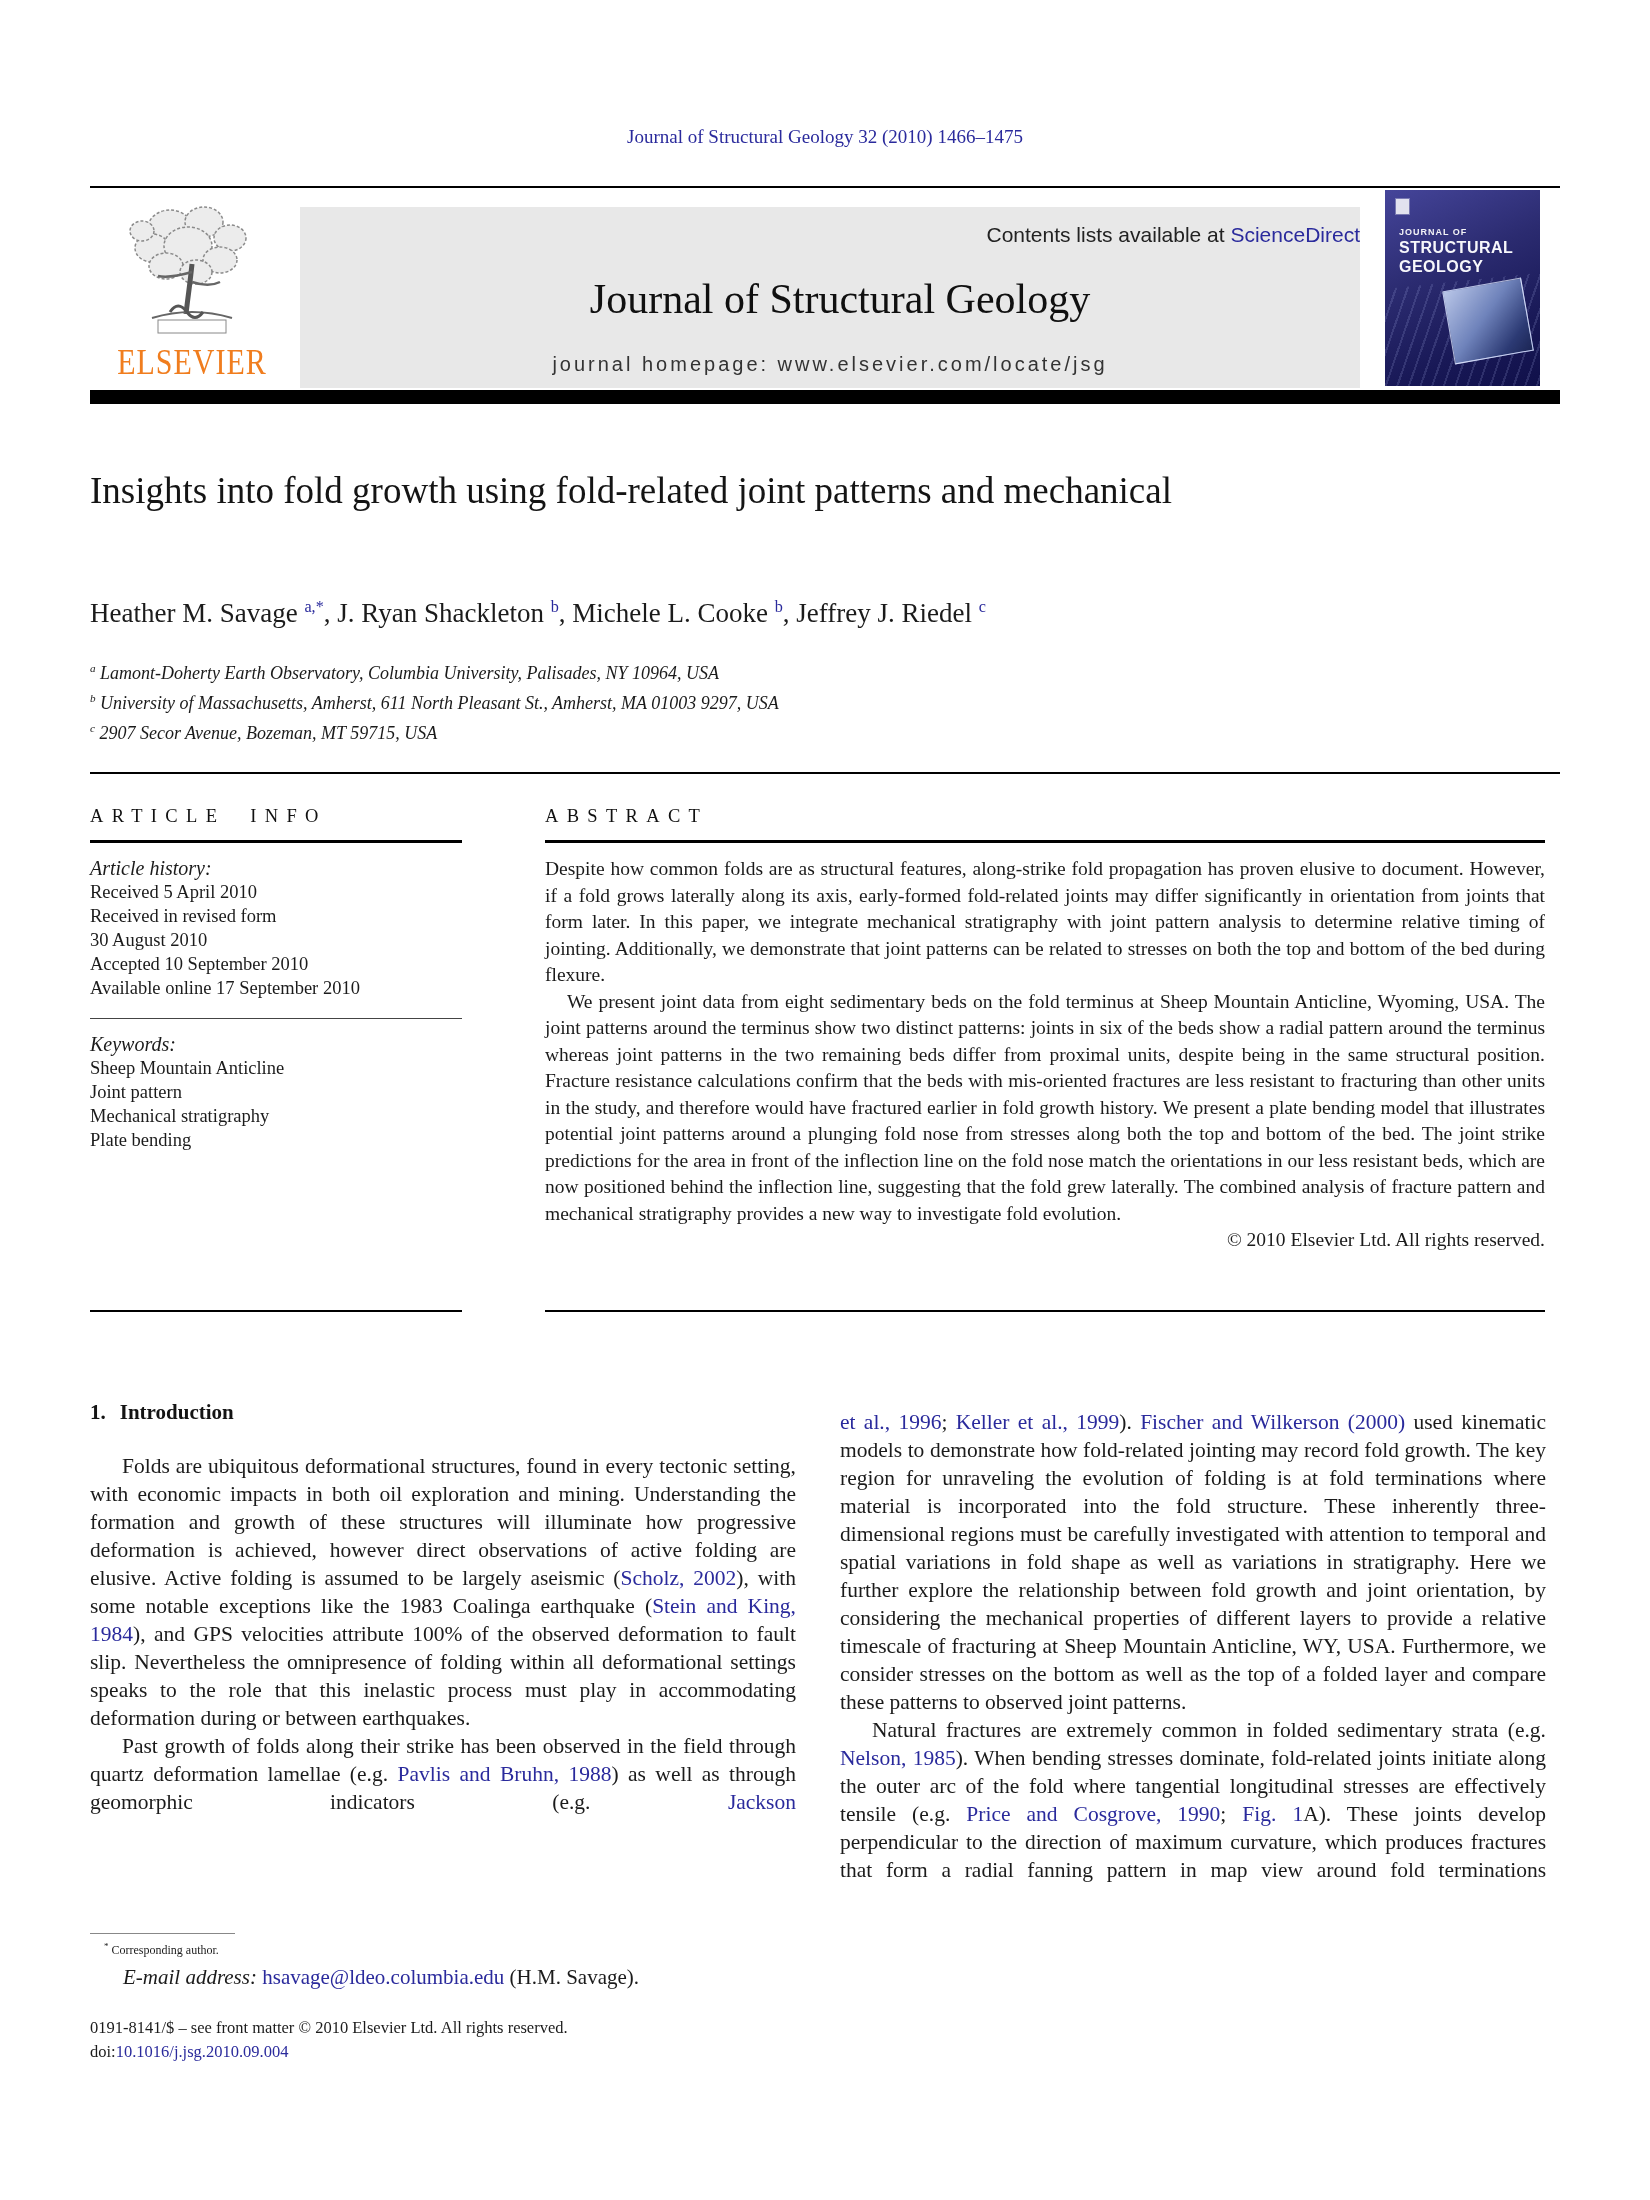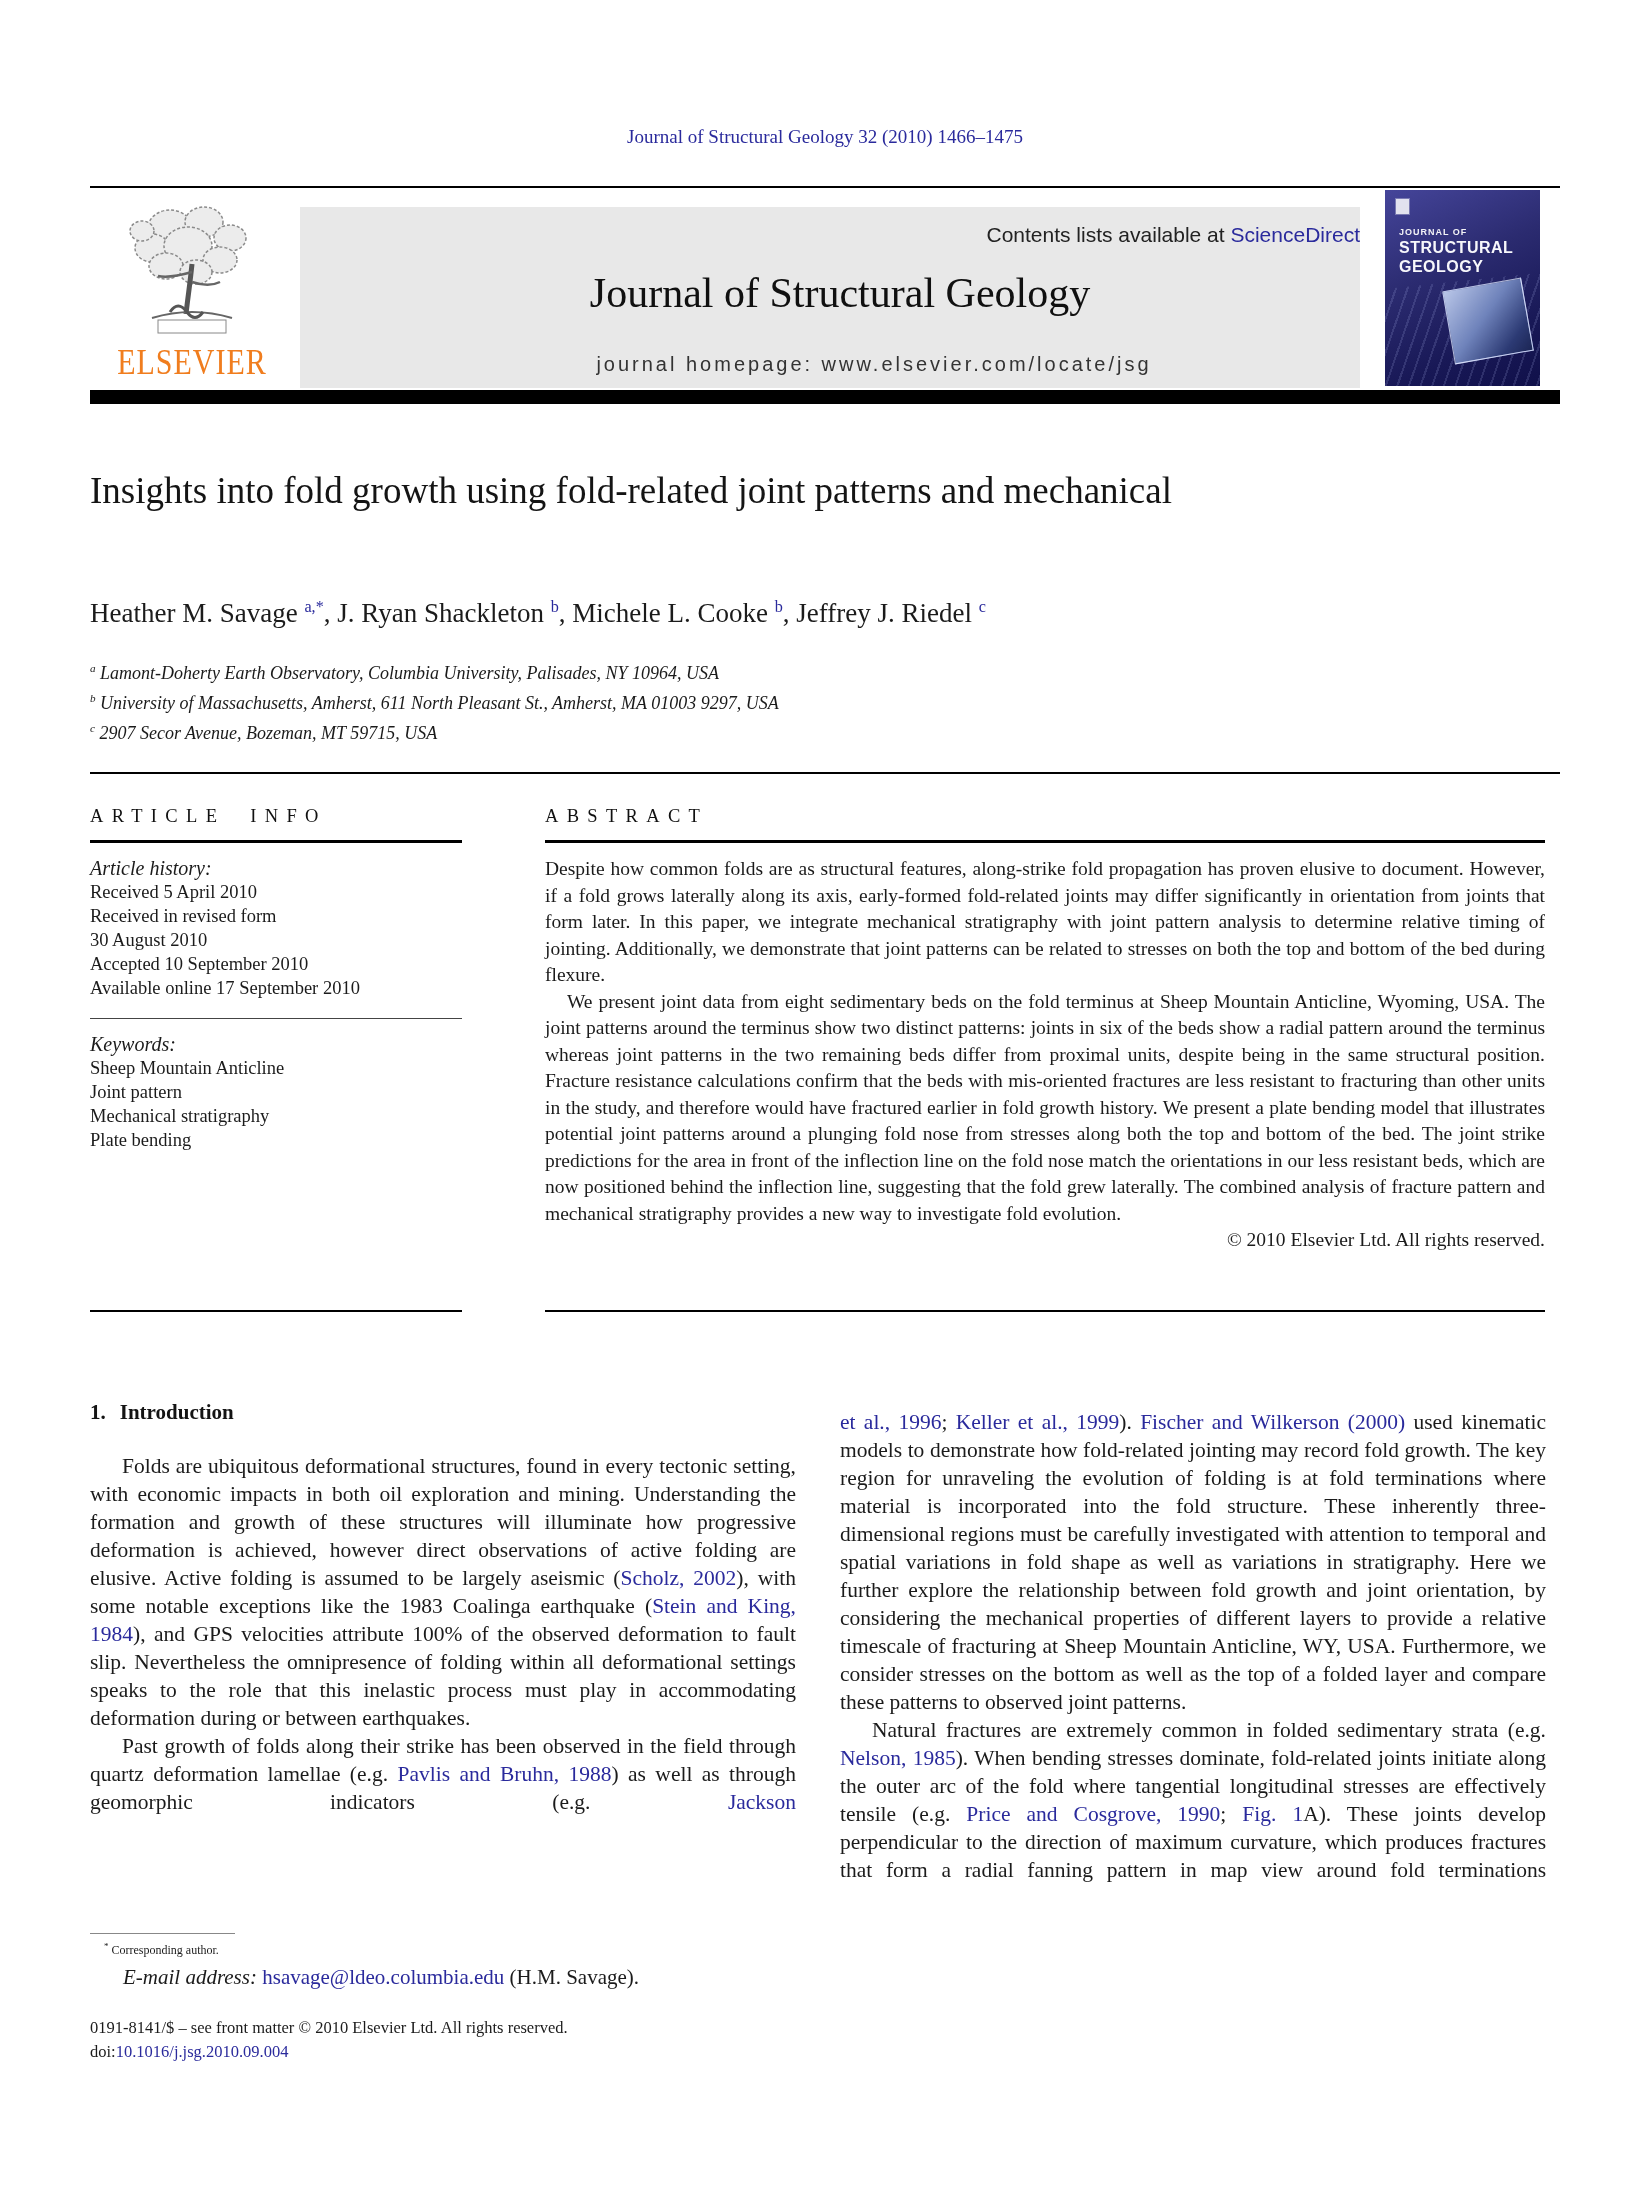--- a/index.html
+++ b/index.html
@@ -14,23 +14,23 @@
   .thick-bar{position:absolute;top:390px;left:90px;width:1470px;height:14px;background:#000;}
 
   
   .elsevier{position:absolute;left:92px;top:198px;width:200px;height:190px;text-align:center;}
   .elsevier-text{font-size:30px;color:#f07d1e;letter-spacing:1px;transform:scaleY(1.18);
                  transform-origin:bottom;margin-top:-4px;}
   .header-gray{position:absolute;left:300px;top:207px;width:1060px;height:181px;background:#e8e8e8;}
   .contents-line{margin:0;padding-top:16px;text-align:right;color:#222;
                  font-family:"Liberation Sans",sans-serif;font-size:21px;}
   .contents-line .cite{cursor:pointer;}
-  .journal-title{margin:0;padding-top:22px;text-align:center;font-size:42px;color:#101010;padding-left:20px;}
+  .journal-title{margin:6px;padding-top:22px;text-align:center;font-size:42px;color:#101010;padding-left:20px;}
   .homepage-line{position:absolute;bottom:12px;left:0;width:100%;text-align:center;color:#333;
-                 font-family:"Liberation Sans",sans-serif;font-size:20px;letter-spacing:3px;padding-left:44px;}
+                 font-family:"Liberation Sans",sans-serif;font-size:20px;letter-spacing:3px;}
 
   
   .cover{position:absolute;left:1385px;top:190px;width:155px;height:196px;overflow:hidden;
          background:linear-gradient(155deg,#45459a 0%,#2b2b70 40%,#181856 75%,#10104a 100%);cursor:pointer;}
   .cover-texture{position:absolute;left:-20px;top:90px;width:220px;height:130px;opacity:.5;
          background:repeating-linear-gradient(115deg,rgba(190,200,255,.30) 0 2px,rgba(20,20,70,0) 2px 11px);
          transform:rotate(-6deg);}
   .cover-inset{position:absolute;right:12px;top:94px;width:78px;height:72px;transform:rotate(-10deg);
          background:linear-gradient(135deg,#b9c6e8 0%,#6f83bb 45%,#2c3a74 80%,#1b2554 100%);
          border:1px solid rgba(225,230,255,.75);}

